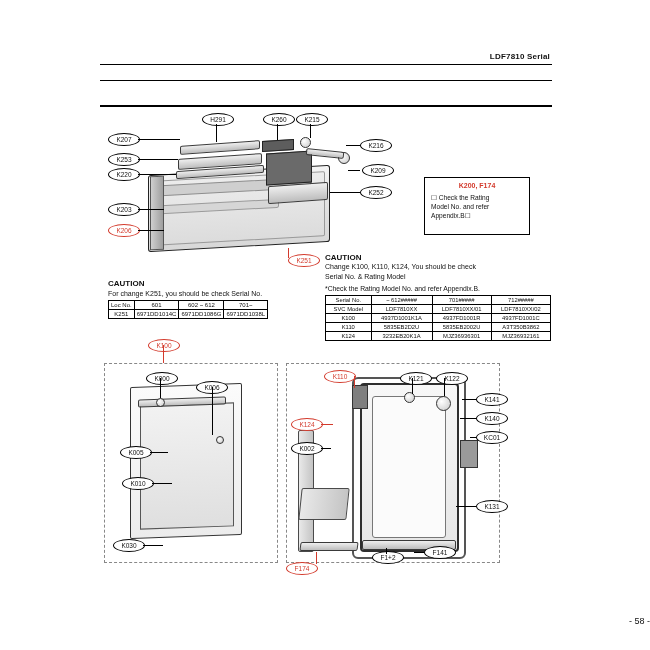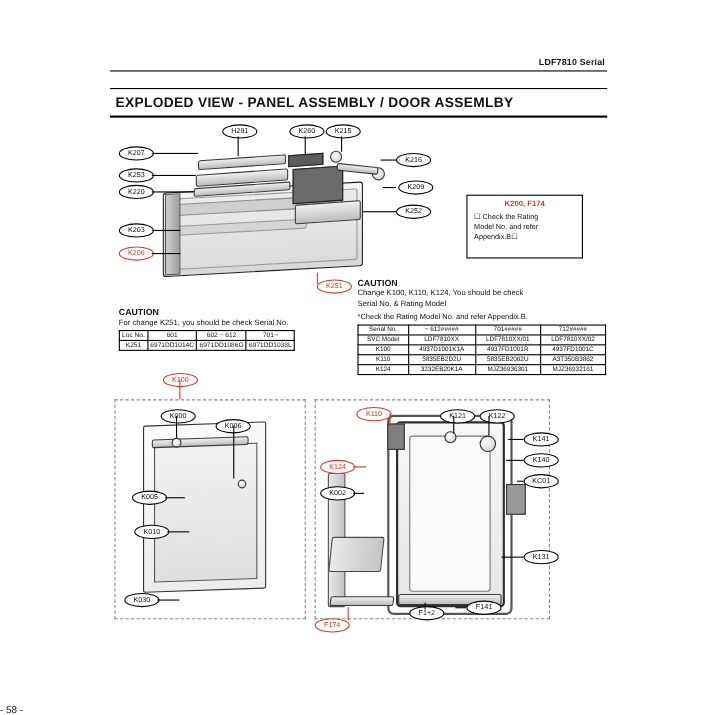--- a/index.html
+++ b/index.html
@@ -26,21 +26,21 @@
   }
   .title{
     position:absolute;left:105px;top:86px;
     font-size:12.5px;font-weight:bold;letter-spacing:.3px;
   }
   .title-rule{
     position:absolute;left:100px;top:105px;width:452px;height:1.5px;background:#000;
   }
 
   .pagenum{
-    position:absolute;left:0;top:640px;width:650px;text-align:left;
+    position:absolute;left:0;top:616px;width:650px;text-align:right;
     font-size:9px;
   }
 
   
   .cal{
     position:absolute;
     border:1px solid #000;border-radius:50%;
     font-size:6.5px;text-align:center;
     line-height:11px;height:11px;width:30px;
     background:#fff;
@@ -166,21 +166,20 @@
   }
 </style>
 </head>
 <body>
 
 <div class="page">
 
   <div class="series">LDF7810 Serial</div>
   <div class="hdr-rule"></div>
   <div class="hdr-rule2"></div>
-  <div class="title">EXPLODED VIEW - PANEL ASSEMBLY / DOOR ASSEMLBY</div>
   <div class="title-rule"></div>
 
   <div class="panel-box">
     <div class="panel-inner"></div>
     <div class="panel-strip"></div>
     <div class="panel-strip2"></div>
   </div>
   <div class="panel-edge"></div>
 
   <div class="bar" style="left:180px;top:143px;width:78px;height:7px;transform:skewY(-4deg);"></div>

